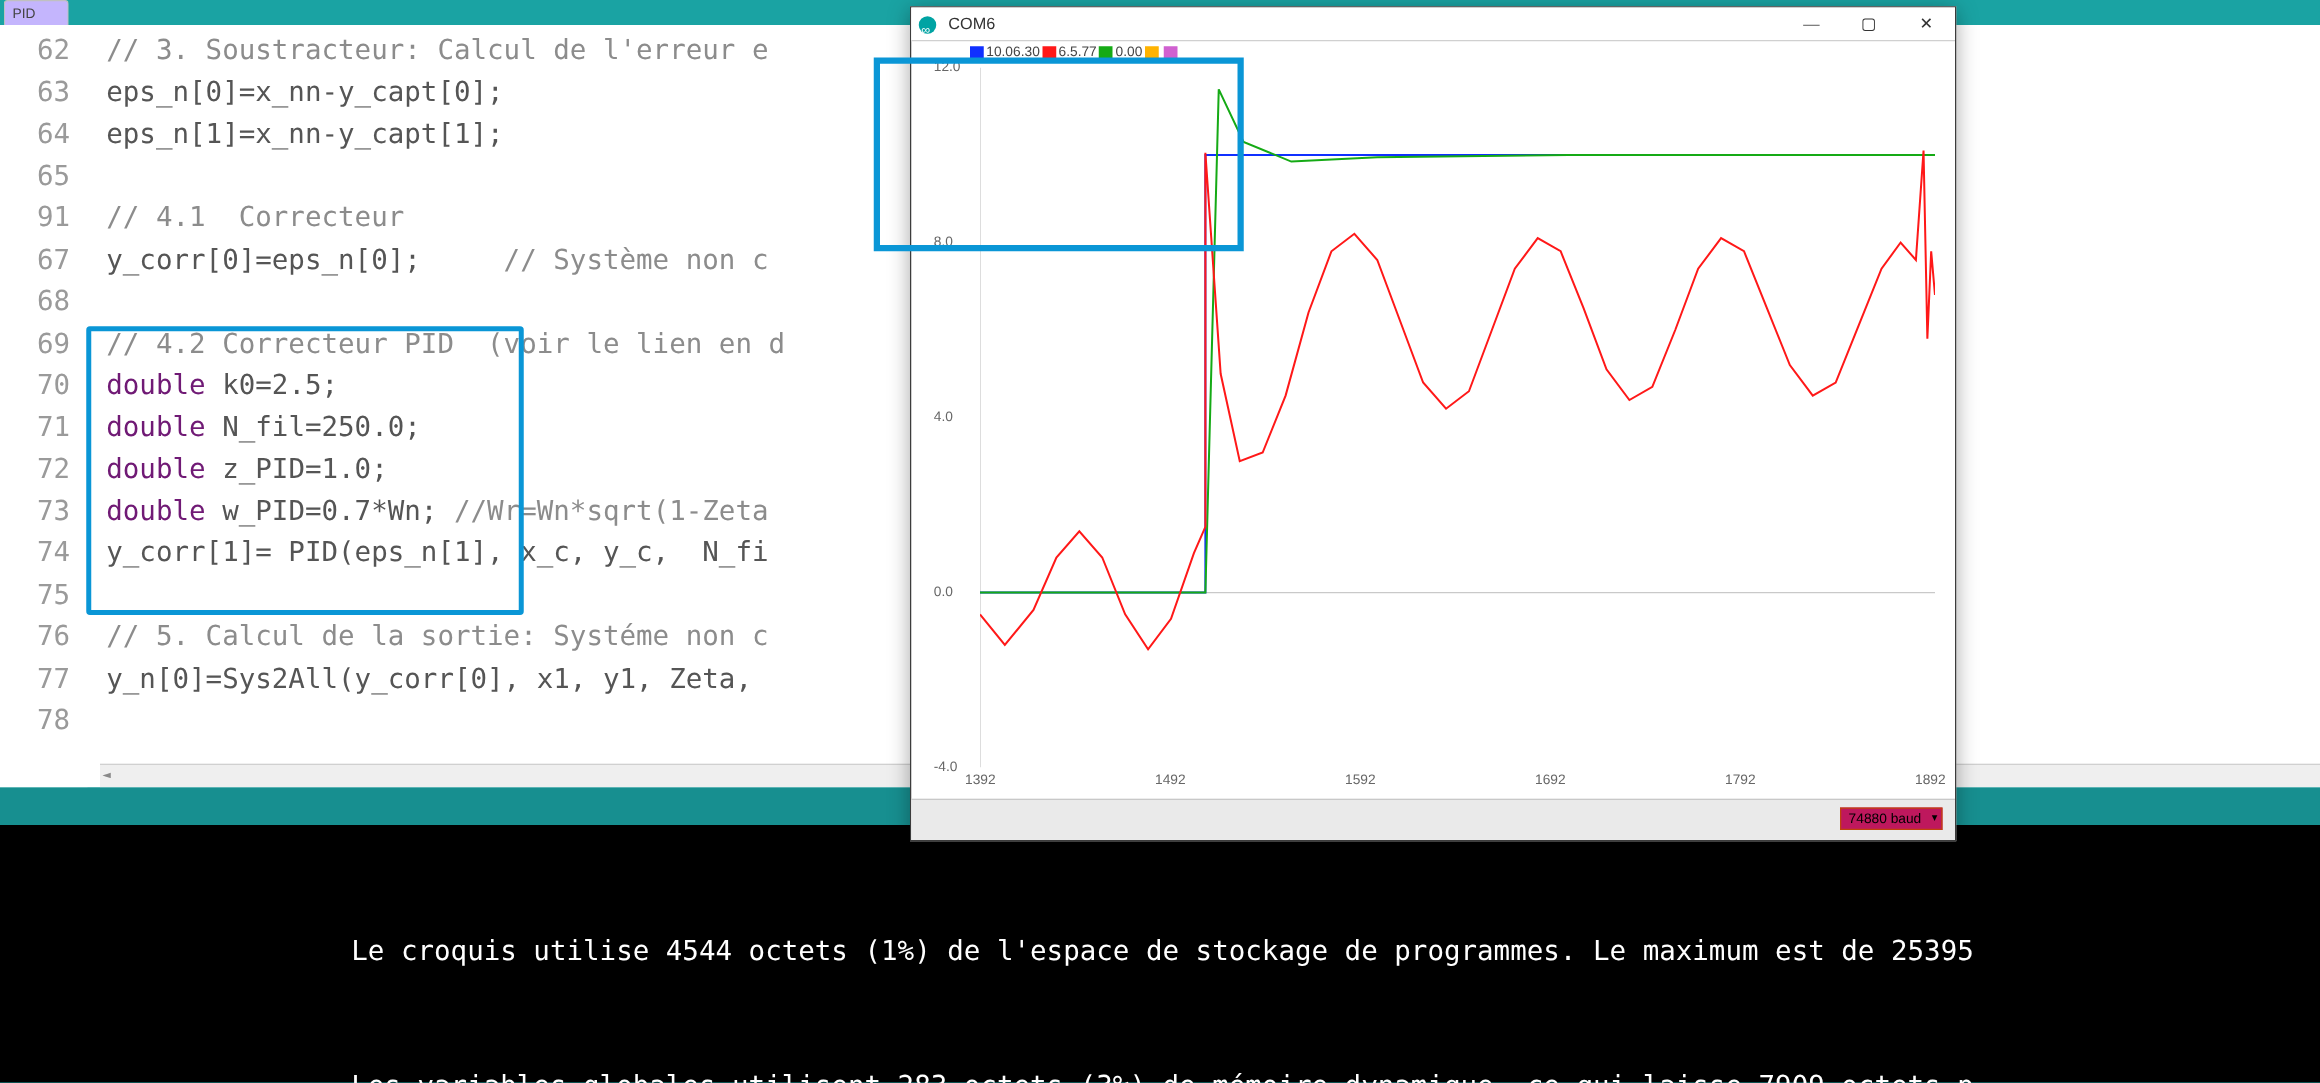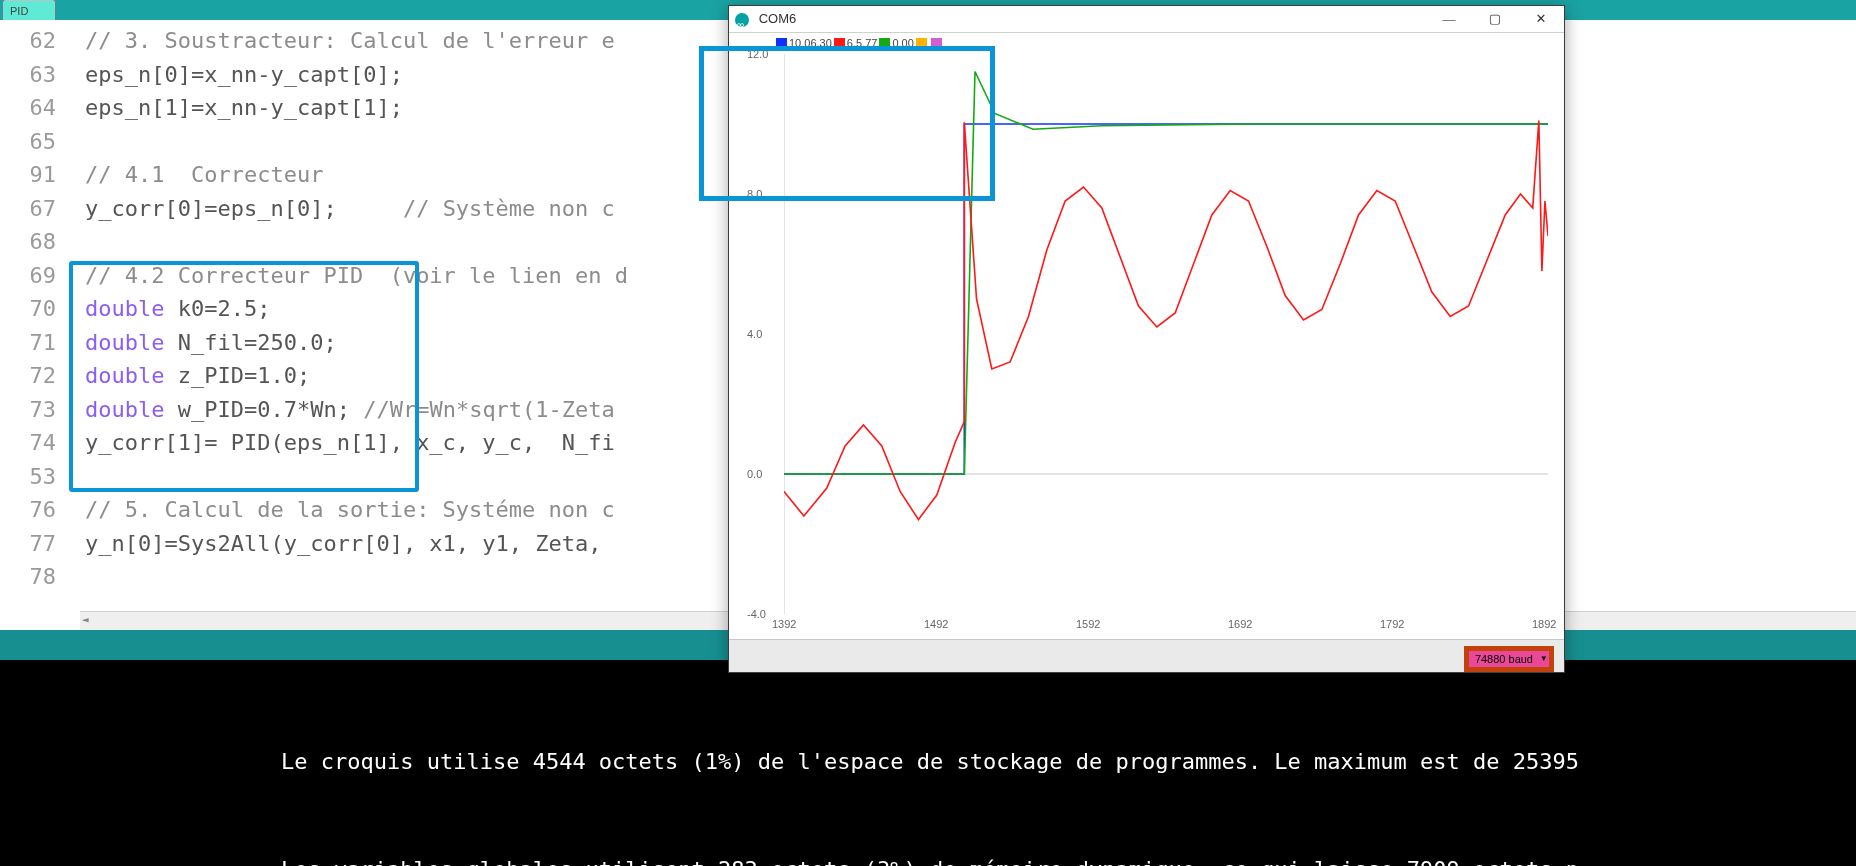--- a/index.html
+++ b/index.html
@@ -1,30 +1,30 @@
 <!DOCTYPE html>
 <html><head>
 <meta charset="utf-8">
 <style>
   html,body{margin:0;padding:0;width:1856px;height:866px;overflow:hidden;
     font-family:"Consolas","DejaVu Sans Mono",monospace;
     background:#1aa3a3;}
   
   .tab-bar{position:absolute;left:0;top:0;height:20px;width:100%;}
-  .tab{position:absolute;left:3px;top:0;width:38px;height:20px;background:#5eead4;
+  .tab{position:absolute;left:3px;top:0;width:38px;height:20px;background:#c4b5fd;
     border:1px solid #c0c0c0;border-bottom:none;border-radius:3px 3px 0 0;
     font:11px Arial;line-height:20px;padding:0 6px;color:#444;}
   .editor{position:absolute;left:0;top:20px;width:1856px;height:610px;
     background:#fff;overflow:hidden;}
   .gutter{position:absolute;left:0;top:0;width:70px;height:100%;
     background:#fff;text-align:right;color:#9a9a9a;font-size:22px;
     line-height:33.5px;padding-top:4px;box-sizing:border-box;padding-right:14px;padding-left:16px;}
   .code{position:absolute;left:85px;top:4px;font-size:22px;line-height:33.5px;
     white-space:pre;color:#555;}
-  .kw{color:#8b5cf6;}
+  .kw{color:#701a75;}
   .cm{color:#8c8c8c;}
   .highlight-box{position:absolute;border:4px solid #0a96d6;border-radius:3px;}
   .hbar{position:absolute;left:80px;bottom:0;height:18px;right:0;
     background:#efefef;border-top:1px solid #d0d0d0;}
   .hbar::before{content:"◄";position:absolute;left:2px;top:1px;font-size:11px;color:#888;}
   
   .gap{position:absolute;left:0;top:630px;width:100%;height:30px;background:#178f90;}
   
   .console{position:absolute;left:0;top:660px;width:100%;height:206px;
     background:#000;color:#fff;font-size:22px;line-height:36px;
@@ -45,21 +45,21 @@
   .legend{position:absolute;left:45px;top:30px;font:11px Arial;}
   .legend .sw{display:inline-block;width:11px;height:11px;vertical-align:middle;
     margin:0 2px 0 2px;}
   .legend .lbl{vertical-align:middle;color:#444;}
   .plot-area{position:absolute;left:55px;top:48px;right:16px;bottom:58px;}
   .plot-area svg{width:100%;height:100%;}
   .ytick,.xtick{position:absolute;font:11px Arial;color:#666;}
   .p-status{position:absolute;left:0;bottom:0;width:100%;height:32px;
     background:#eaeaea;border-top:1px solid #c8c8c8;}
   .baud{position:absolute;right:10px;top:6px;font:11px Arial;
-    background:#ec4899;border:5px solid #c2410c;padding:2px 16px 2px 6px;}
+    background:#be185d;border:1px solid #c2410c;padding:2px 16px 2px 6px;}
   .baud::after{content:"▾";position:absolute;right:3px;top:2px;font-size:9px;}
   .hl2{position:absolute;border:5px solid #0a96d6;}
 </style>
 </head>
 <body>
 
 <div class="tab-bar">
   <div class="tab">PID</div>
 </div>
 
@@ -71,21 +71,21 @@
       <div>65</div>
       <div>91</div>
       <div>67</div>
       <div>68</div>
       <div>69</div>
       <div>70</div>
       <div>71</div>
       <div>72</div>
       <div>73</div>
       <div>74</div>
-      <div>53</div>
+      <div>75</div>
       <div>76</div>
       <div>77</div>
       <div>78</div>
     </div>
   <div class="code" id="code"><div><span class="cm">// 3. Soustracteur: Calcul de l'erreur e</span></div><div>eps_n[0]=x_nn-y_capt[0];</div><div>eps_n[1]=x_nn-y_capt[1];</div><div>&nbsp;</div><div><span class="cm">// 4.1  Correcteur</span></div><div>y_corr[0]=eps_n[0];     <span class="cm">// Système non c</span></div><div>&nbsp;</div><div><span class="cm">// 4.2 Correcteur PID  (voir le lien en d</span></div><div><span class="kw">double</span> k0=2.5;</div><div><span class="kw">double</span> N_fil=250.0;</div><div><span class="kw">double</span> z_PID=1.0;</div><div><span class="kw">double</span> w_PID=0.7*Wn; <span class="cm">//Wr=Wn*sqrt(1-Zeta</span></div><div>y_corr[1]= PID(eps_n[1], x_c, y_c,  N_fi</div><div>&nbsp;</div><div><span class="cm">// 5. Calcul de la sortie: Systéme non c</span></div><div>y_n[0]=Sys2All(y_corr[0], x1, y1, Zeta, </div><div>&nbsp;</div></div>
   <div class="highlight-box" style="left:69px;top:241px;width:342px;height:223px;"></div>
   <div class="hbar"></div>
 </div>
 
 <div class="gap"></div>

